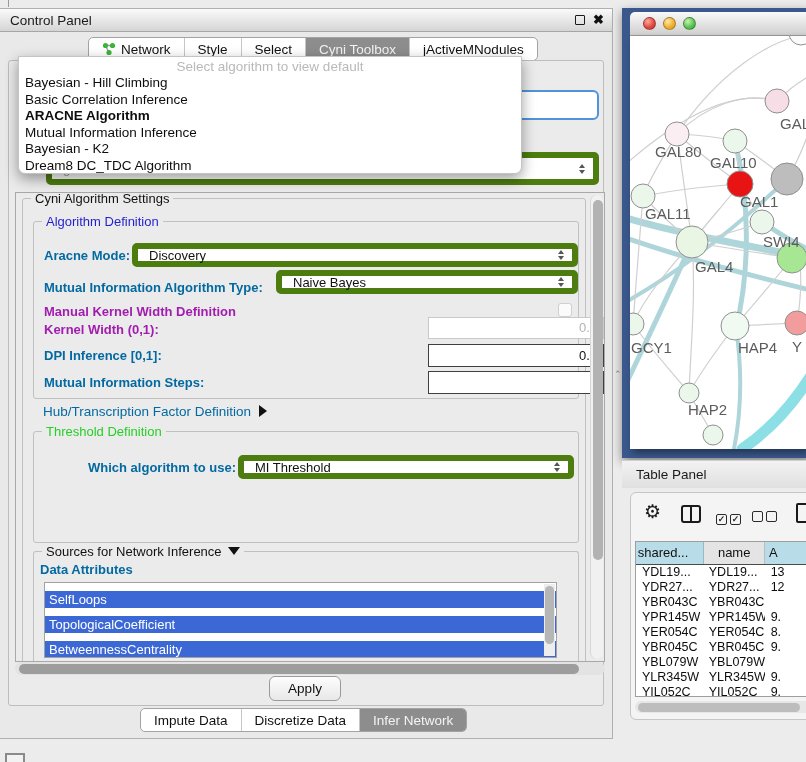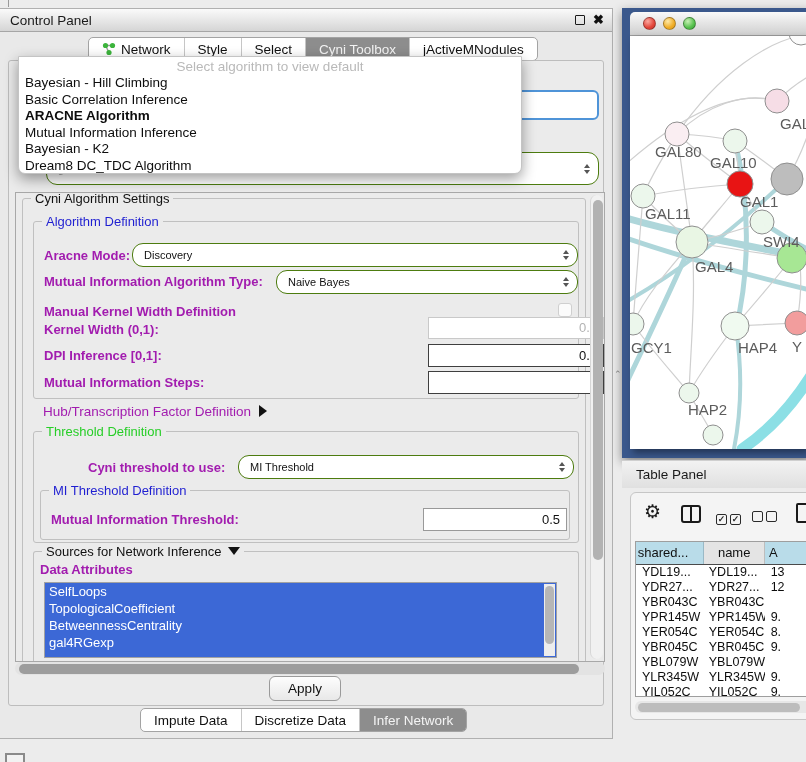--- a/index.html
+++ b/index.html
@@ -30,22 +30,22 @@
   .seg:last-child { border-right:none; }
   .seg.sel { background:#8d8d8d; color:#f4f4f4; }
   #cp-tabs { left:88px; top:5px; }
   #cp-bottom-tabs { left:140px; top:676px; }
 
   
   #cp-inner { left:8px; top:28px; width:596px; height:646px;
     background:#ebebeb; border:1px solid #bdbdbd; border-radius:3px; }
 
   
-  .combo { background:#fff; border:1px solid #4d7c0f; border-radius:11px;
-    font-size:11px; color:#111; }
+  .combo { background:#fff; border:6px solid #4d7c0f; border-radius:5px;
+    font-size:13px; color:#111; }
   .combo .val { position:absolute; left:11px; top:0; bottom:0; display:flex; align-items:center; }
   .arrows { position:absolute; right:8px; top:50%; transform:translateY(-50%);
     display:flex; flex-direction:column; gap:2px; }
   .arrows i { width:0; height:0; border-left:3.5px solid transparent; border-right:3.5px solid transparent; }
   .arrows .up { border-bottom:4px solid #555; }
   .arrows .dn { border-top:4px solid #555; }
   #bg-combo-a { left:37px; top:29px; width:553px; height:30px; border:2px solid #4f94d8; border-radius:6px; background:#fff; }
   #bg-combo-b { left:37px; top:91px; width:553px; height:33px; }
   #bg-combo-b .val { color:#a3a3a3; }
 
@@ -67,40 +67,40 @@
   #h-scroll { left:6px; top:601px; width:590px; height:13px; background:#e3e3e3; border-radius:7px; }
   #h-thumb { position:absolute; left:4px; top:1.5px; width:560px; height:10px;
     background:#9d9d9d; border-radius:6px; }
 
   .grp { position:absolute; border:1px solid #c0c0c0; border-radius:3px; }
   .legend { position:absolute; top:-8px; left:8px; background:#ebebeb;
     padding:0 4px; font-size:13px; white-space:nowrap; }
   .legend.blue  { color:#1f1fd1; }
   .legend.green { color:#27ce27; }
 
-  .lbl { position:absolute; font-size:13px; font-weight:bold; white-space:nowrap; color:#a21caf; }
+  .lbl { position:absolute; font-size:13px; font-weight:bold; white-space:nowrap; color:#0369a1; }
   .lbl.dis { color:#a21caf; }
   .plain { font-weight:normal; }
   .numfield { position:absolute; background:#fff; border:1px solid #3f3f3f;
     font-size:13px; text-align:right; padding-right:6px; color:#111; }
   .numfield.dis { border-color:#c9c9c9; color:#b3b3b3; }
   .numfield.soft { border-color:#999; }
   #mk-checkbox { position:absolute; width:14px; height:14px; background:#fbfbfb;
     border:1px solid #cfcfcf; border-radius:3px; }
 
   .tri-right { display:inline-block; width:0; height:0; margin-left:8px;
     border-top:6px solid transparent; border-bottom:6px solid transparent; border-left:8px solid #111;
     vertical-align:-1px; }
   .tri-down { display:inline-block; width:0; height:0; margin-left:6px;
     border-left:6px solid transparent; border-right:6px solid transparent; border-top:8px solid #111;
     vertical-align:1px; }
 
   #attr-list { position:absolute; left:10px; top:30px; width:513px; height:76px;
     background:#fff; border:1px solid #a2a2a2; overflow:hidden; }
-  .attr-row { height:17px; line-height:17px; padding-left:4px; font-size:13px; }
+  .attr-row { height:17px; line-height:17px; padding-left:4px; font-size:13px;margin-top:8px; }
   .attr-row.sel { background:#3c68d6; color:#fff; }
   #attr-scroll { position:absolute; right:1px; top:1px; width:11px; bottom:1px; background:#ededed; }
   #attr-thumb { position:absolute; left:1px; top:2px; width:9px; height:58px; background:#b6b6b6; border-radius:5px; }
 
   #apply-btn { left:260px; top:615px; width:72px; height:25px;
     background:linear-gradient(#fdfdfd,#e8e8e8); border:1px solid #9a9a9a; border-radius:6px;
     font-size:13.5px; text-align:center; line-height:23px; color:#111; }
 
   
   #net-window { left:622px; top:8px; width:190px; height:450px; background:#3a588c;
@@ -207,21 +207,21 @@
           <div class="grp" style="left:10px; top:22px; width:546px; height:178px;">
             <span class="legend blue">Algorithm Definition</span>
             <span class="lbl" style="left:10px; top:26px;">Aracne Mode:</span>
             <div class="combo" style="position:absolute; left:98px; top:21px; width:446px; height:24px;">
               <span class="val">Discovery</span>
               <span class="arrows">
                   <i class="up"></i>
                   <i class="dn"></i>
                 </span>
             </div>
-            <span class="lbl" style="left:10px; top:52px;">Mutual Information Algorithm Type:</span>
+            <span class="lbl" style="left:10px; top:58px;">Mutual Information Algorithm Type:</span>
             <div class="combo" style="position:absolute; left:242px; top:48px; width:302px; height:24px;">
               <span class="val">Naive Bayes</span>
               <span class="arrows">
                   <i class="up"></i>
                   <i class="dn"></i>
                 </span>
             </div>
             <span class="lbl dis" style="left:10px; top:82px;">Manual Kernel Width Definition</span>
             <span id="mk-checkbox" style="left:524px; top:81px;"></span>
             <span class="lbl dis" style="left:10px; top:98px; top:100px;">Kernel Width (0,1):</span>
@@ -231,32 +231,27 @@
             <span class="lbl" style="left:10px; top:153px;">Mutual Information Steps:</span>
             <div class="numfield" style="left:394px; top:149px; width:176px; height:23px; line-height:21px;">6</div>
           </div>
 
           <div class="lbl plain" style="left:20px; top:205px; font-size:13.5px;">
             <span>Hub/Transcription Factor Definition</span><span class="tri-right"></span>
           </div>
 
           <div class="grp" style="left:10px; top:232px; width:546px; height:112px;">
             <span class="legend green">Threshold Definition</span>
-            <span class="lbl" style="left:54px; top:28px;">Cyni threshold to use:</span>
+            <span class="lbl" style="left:54px; top:28px;">Which algorithm to use:</span>
             <div class="combo" style="position:absolute; left:204px; top:23px; width:336px; height:24px;">
               <span class="val">MI Threshold</span>
               <span class="arrows">
                   <i class="up"></i>
                   <i class="dn"></i>
                 </span>
-            </div>
-            <div class="grp" style="left:6px; top:58px; width:530px; height:50px;">
-              <span class="legend blue" style="background:#ebebeb;">MI Threshold Definition</span>
-              <span class="lbl" style="left:10px; top:21px;">Mutual Information Threshold:</span>
-              <div class="numfield soft" style="left:382px; top:17px; width:144px; height:23px; line-height:21px;">0.5</div>
             </div>
           </div>
 
           <div class="grp" style="left:10px; top:352px; width:546px; height:118px; border-bottom:none;">
             <span class="legend plain"><span>Sources for Network Inference</span><span class="tri-down"></span></span>
             <span class="lbl" style="left:6px; top:10px;">Data Attributes</span>
             <div id="attr-list">
               <div id="attr-rows">
                   <div class="attr-row sel">SelfLoops</div>
                   <div class="attr-row sel">TopologicalCoefficient</div>

